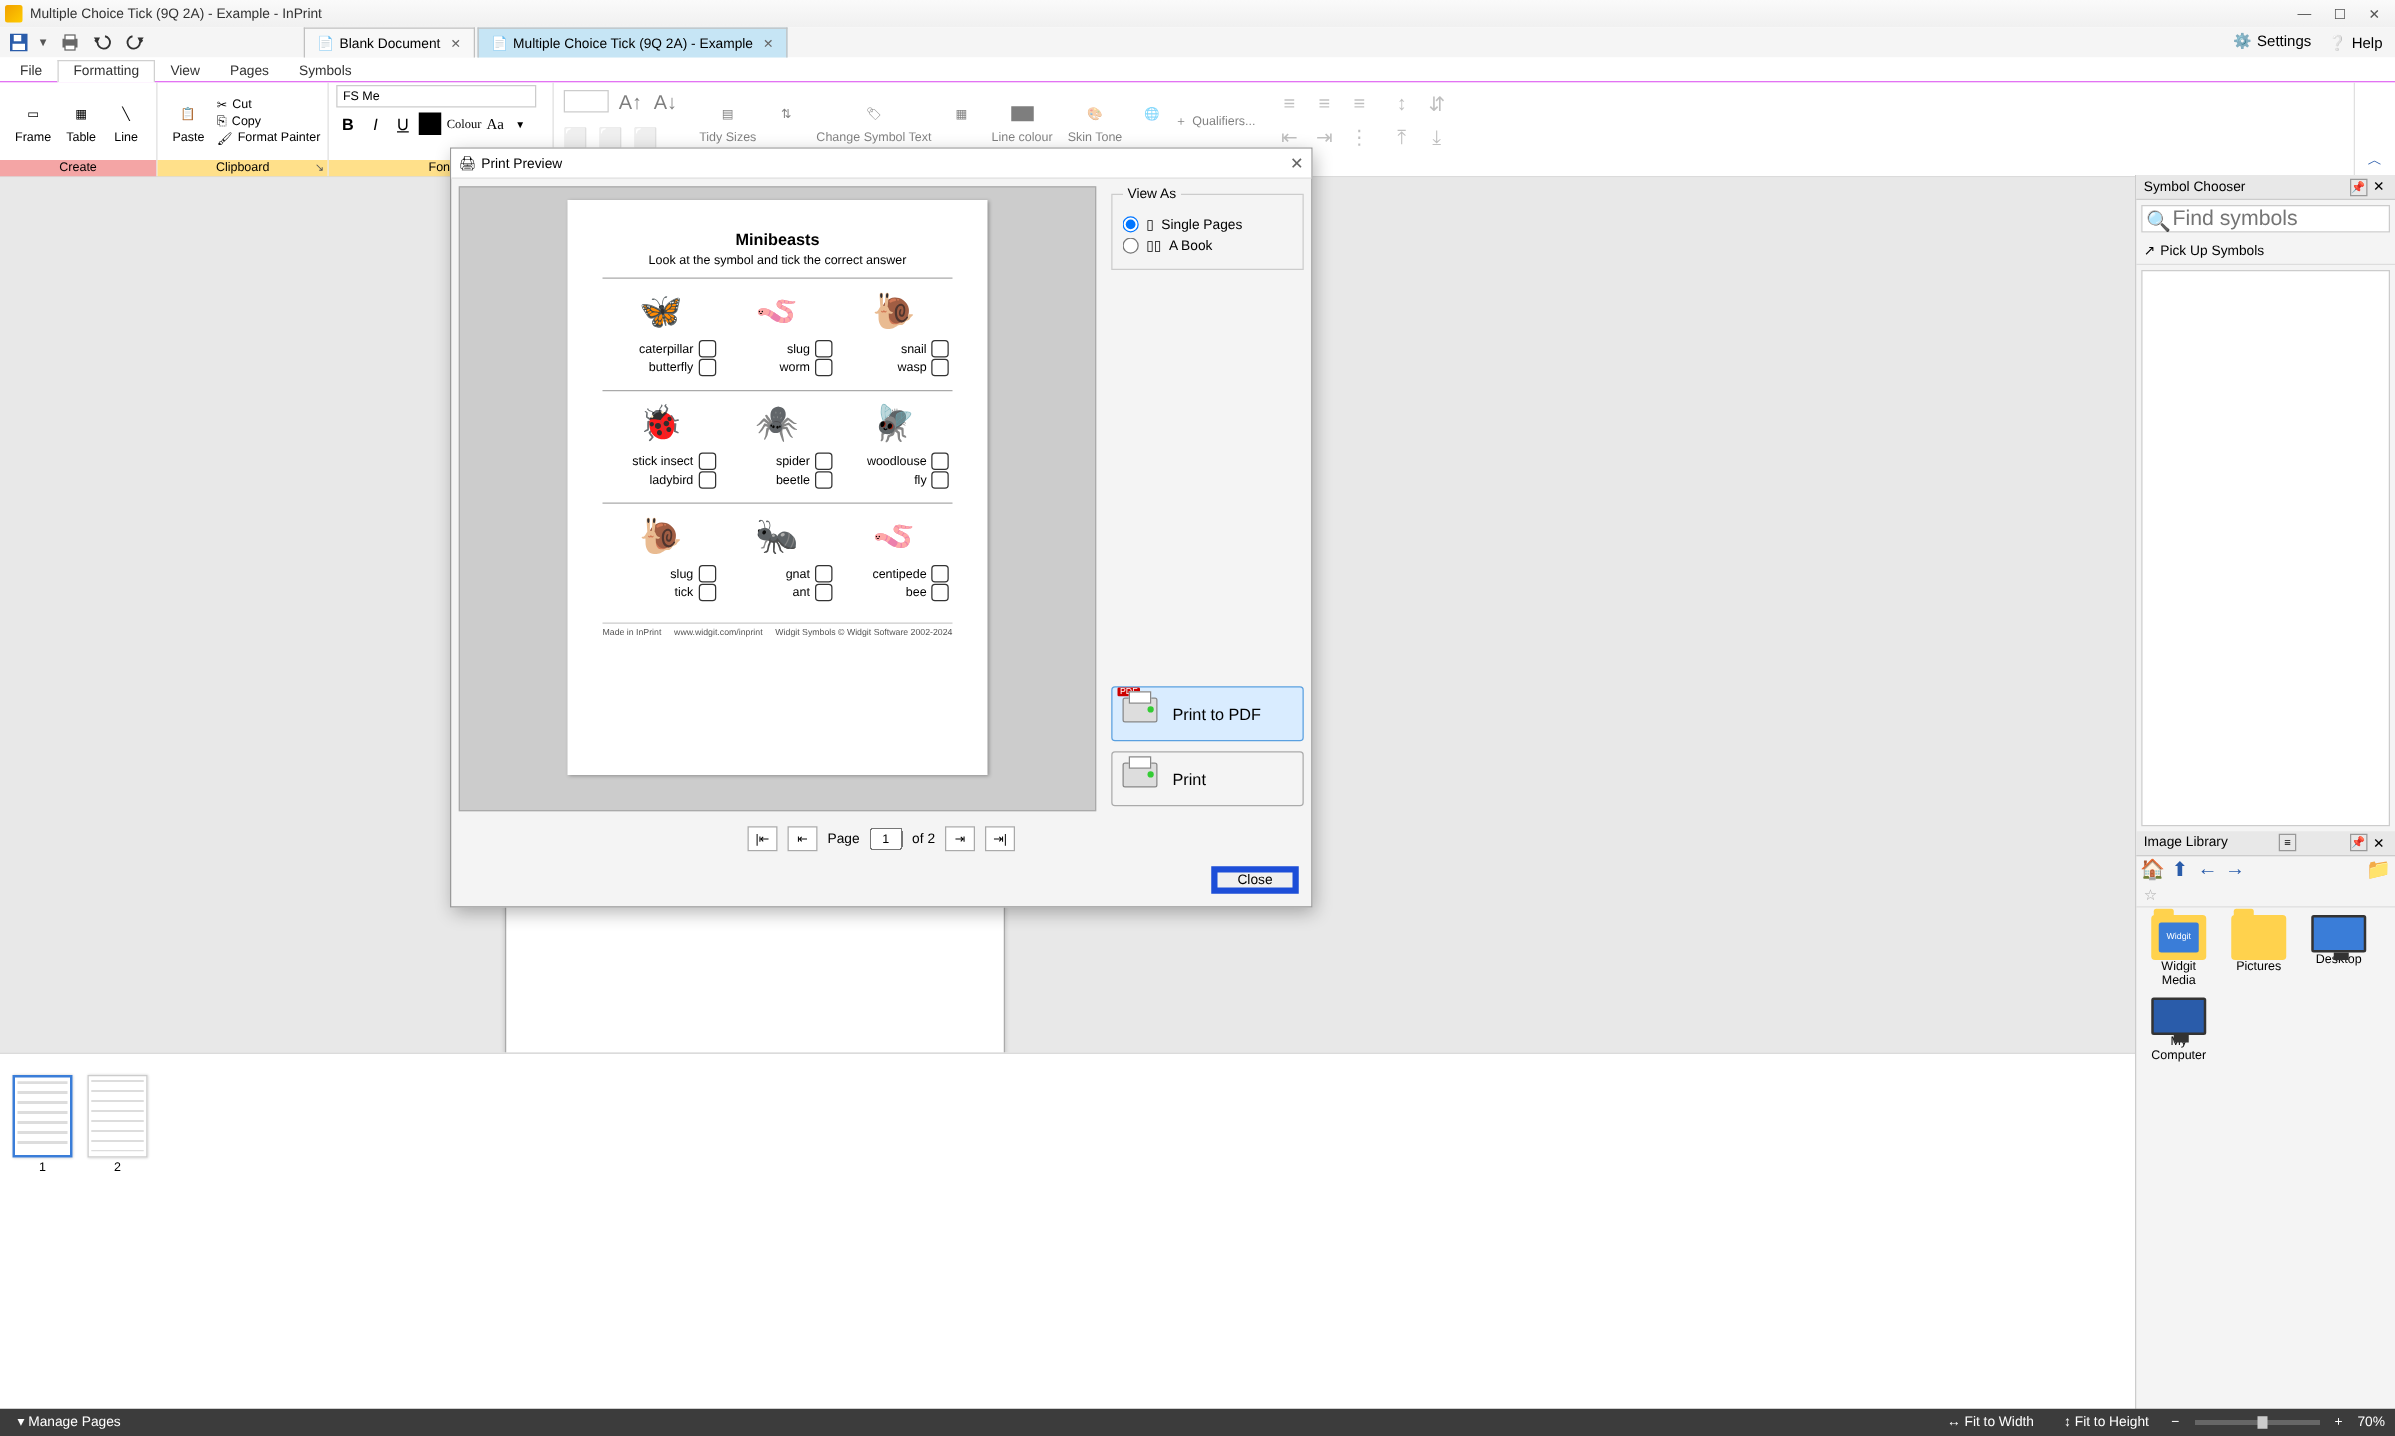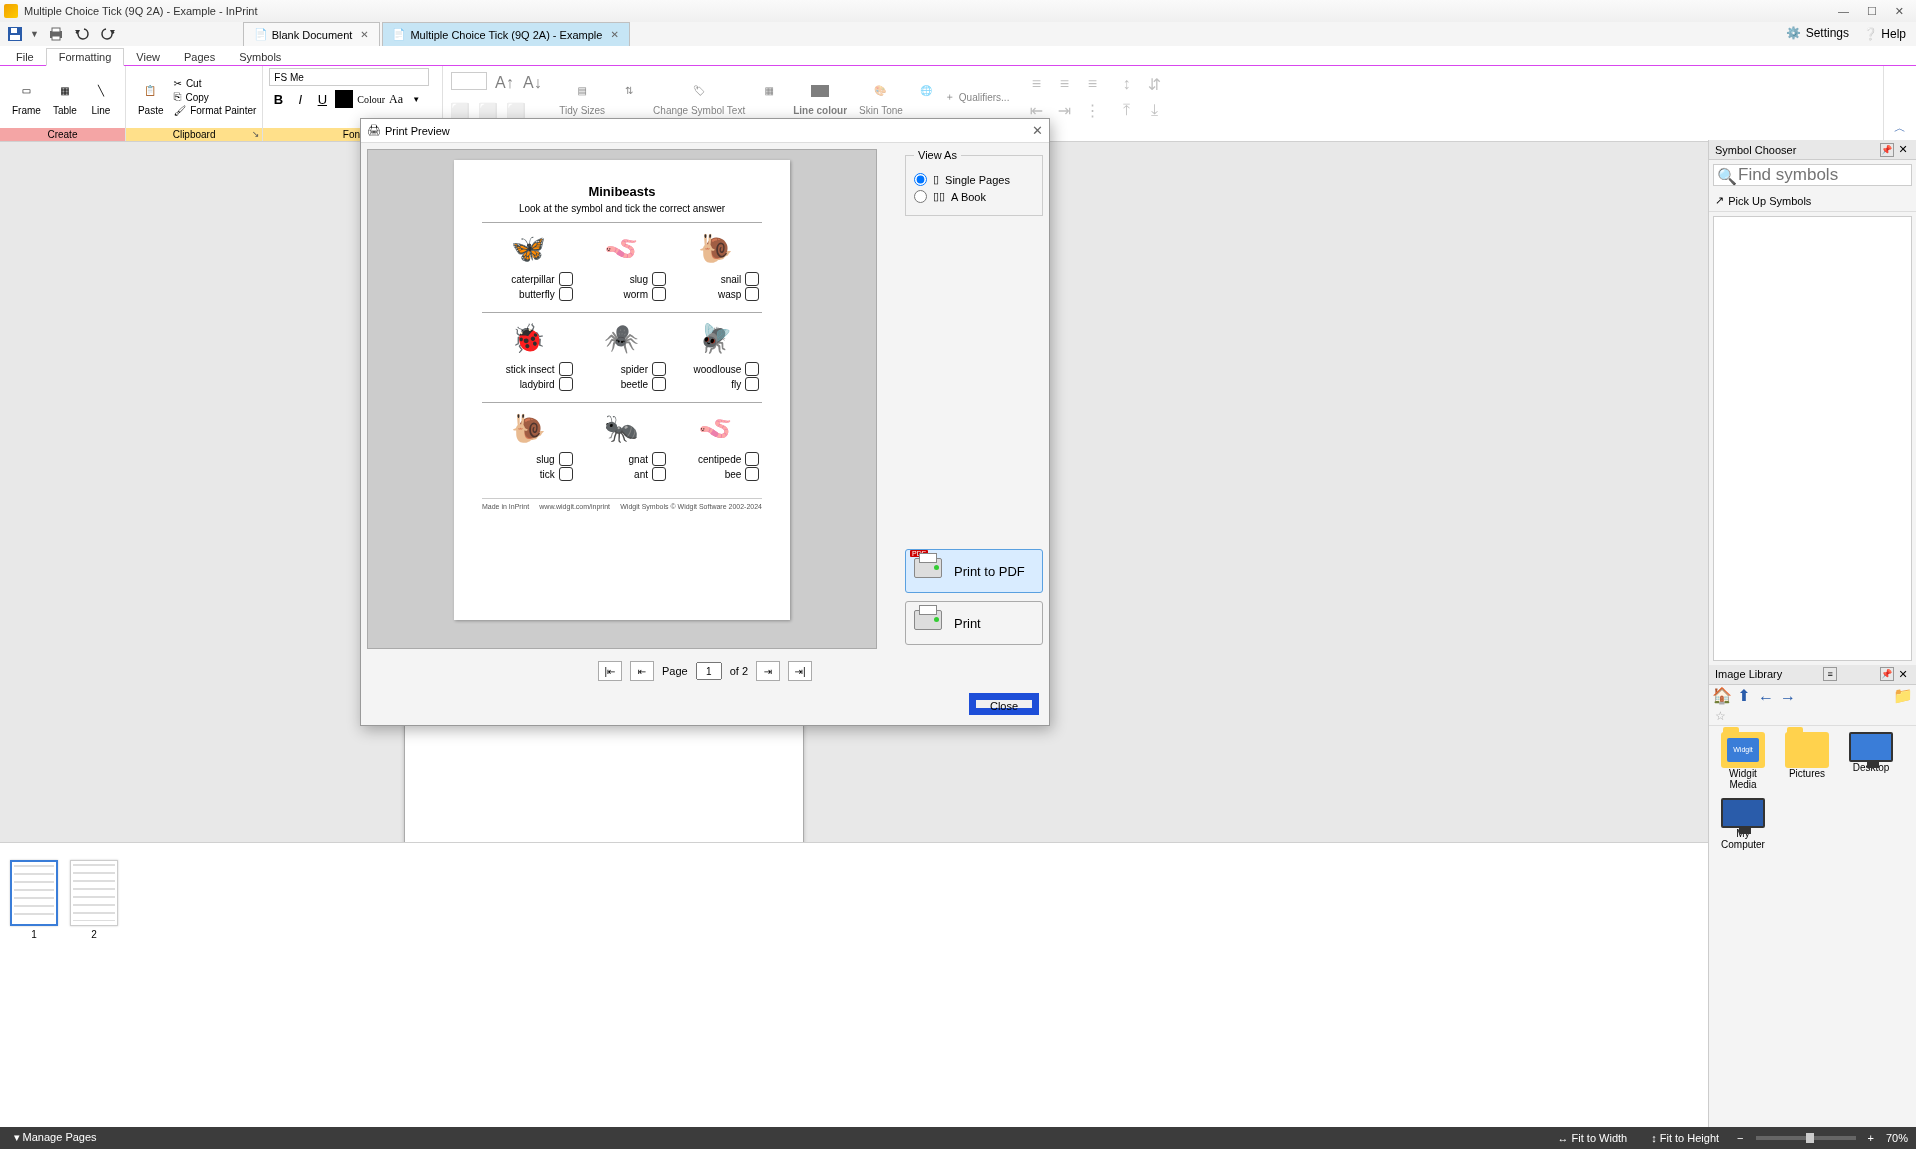--- a/index.html
+++ b/index.html
@@ -107,38 +107,38 @@
 .ppv-section { border-top: 1px solid #aaa; padding: 6px 0 10px; }
 .ppv-row-imgs { display: flex; justify-content: space-around; margin-bottom: 4px; }
 .ppv-symbol { width: 48px; height: 38px; display: flex; align-items: center; justify-content: center; font-size: 28px; }
 .ppv-row-opts { display: flex; justify-content: space-around; }
 .ppv-opt-col { width: 88px; }
 .ppv-opt { display: flex; justify-content: flex-end; align-items: center; font-size: 10px; margin: 1px 0; }
 .ppv-opt span:first-child { flex: 1; text-align: right; padding-right: 4px; }
 .ppv-box { width: 14px; height: 14px; border: 1.5px solid #333; border-radius: 3px; }
 .ppv-footer { display: flex; justify-content: space-between; font-size: 7px; color: #555; border-top: 1px solid #ccc; padding-top: 4px; margin-top: 6px; }
 
-.ppv-side { flex: 1; padding-left: 28px; display: flex; flex-direction: column; }
+.ppv-side { flex: 1; padding-left: 12px; display: flex; flex-direction: column; }
 .ppv-fieldset { border: 1px solid #ccc; padding: 8px; font-size: 11px; }
 .ppv-fieldset legend { font-size: 11px; padding: 0 4px; }
 .ppv-radio { display: flex; align-items: center; gap: 6px; margin: 4px 0; }
 .ppv-radio input { margin: 0; }
 .ppv-action { border: 1px solid #aaa; border-radius: 3px; padding: 8px; display: flex; align-items: center; gap: 10px; margin: 4px 0; cursor: pointer; font-size: 13px; }
 .ppv-action.selected { background: #d9ecff; border-color: #5aa0e0; }
 .ppv-action .pic { width: 30px; height: 26px; position: relative; }
 .ppv-printer { width: 28px; height: 20px; background: #ddd; border: 1px solid #888; border-radius: 2px; position: relative; }
 .ppv-printer::before { content: ''; position: absolute; top: -6px; left: 4px; right: 4px; height: 8px; background: #fff; border: 1px solid #888; }
 .ppv-printer .dot { position: absolute; right: 2px; top: 6px; width: 5px; height: 5px; background: #3c3; border-radius: 50%; }
 .pdf-badge { position: absolute; top: -8px; left: -4px; background: #c00; color: #fff; font-size: 7px; padding: 0 2px; border-radius: 1px; }
 
 .ppv-nav { display: flex; align-items: center; justify-content: center; gap: 8px; padding: 6px; font-size: 11px; }
 .ppv-nav button { width: 24px; height: 20px; border: 1px solid #aaa; background: #fff; cursor: pointer; font-size: 10px; }
 .ppv-nav input { width: 26px; height: 18px; font-size: 10px; text-align: center; }
 .ppv-close-row { display: flex; justify-content: flex-end; padding: 6px 10px 10px; }
-.ppv-close-row button { width: 70px; height: 22px; border: 7px solid #1d4ed8; background: #f0f0f0; font-size: 11px; cursor: pointer; }
+.ppv-close-row button { width: 70px; height: 22px; border: 5px solid #1d4ed8; background: #f0f0f0; font-size: 11px; cursor: pointer; }
 
 .page-below { position: absolute; left: 404px; top: 140px; width: 400px; height: 570px; background: #fff; border: 1px solid #aaa; box-shadow: 0 0 4px rgba(0,0,0,0.2); }
 </style>
 </head>
 <body>
 
 <div class="titlebar">
   <div class="titlebar-icon"></div>
   <span>Multiple Choice Tick (9Q 2A) - Example - InPrint</span>
   <div class="win-controls">
@@ -296,21 +296,21 @@
           <span>&nbsp;</span>
         </div>
       <div class="ribbon-big" style="opacity:0.5;">
           <div class="ic">🏷</div>
           <span>Change Symbol Text</span>
         </div>
       <div class="ribbon-big" style="opacity:0.5;">
           <div class="ic">▦</div>
           <span>&nbsp;</span>
         </div>
-      <div class="ribbon-big" style="opacity:0.5;font-weight:bold;">
+      <div class="ribbon-big" style="opacity:0.5;">
           <div class="ic">
             <span class="color-swatch"></span>
           </div>
           <span>Line colour</span>
         </div>
       <div class="ribbon-big" style="opacity:0.5;">
           <div class="ic">🎨</div>
           <span>Skin Tone</span>
         </div>
       <div class="ribbon-big" style="opacity:0.5;">

